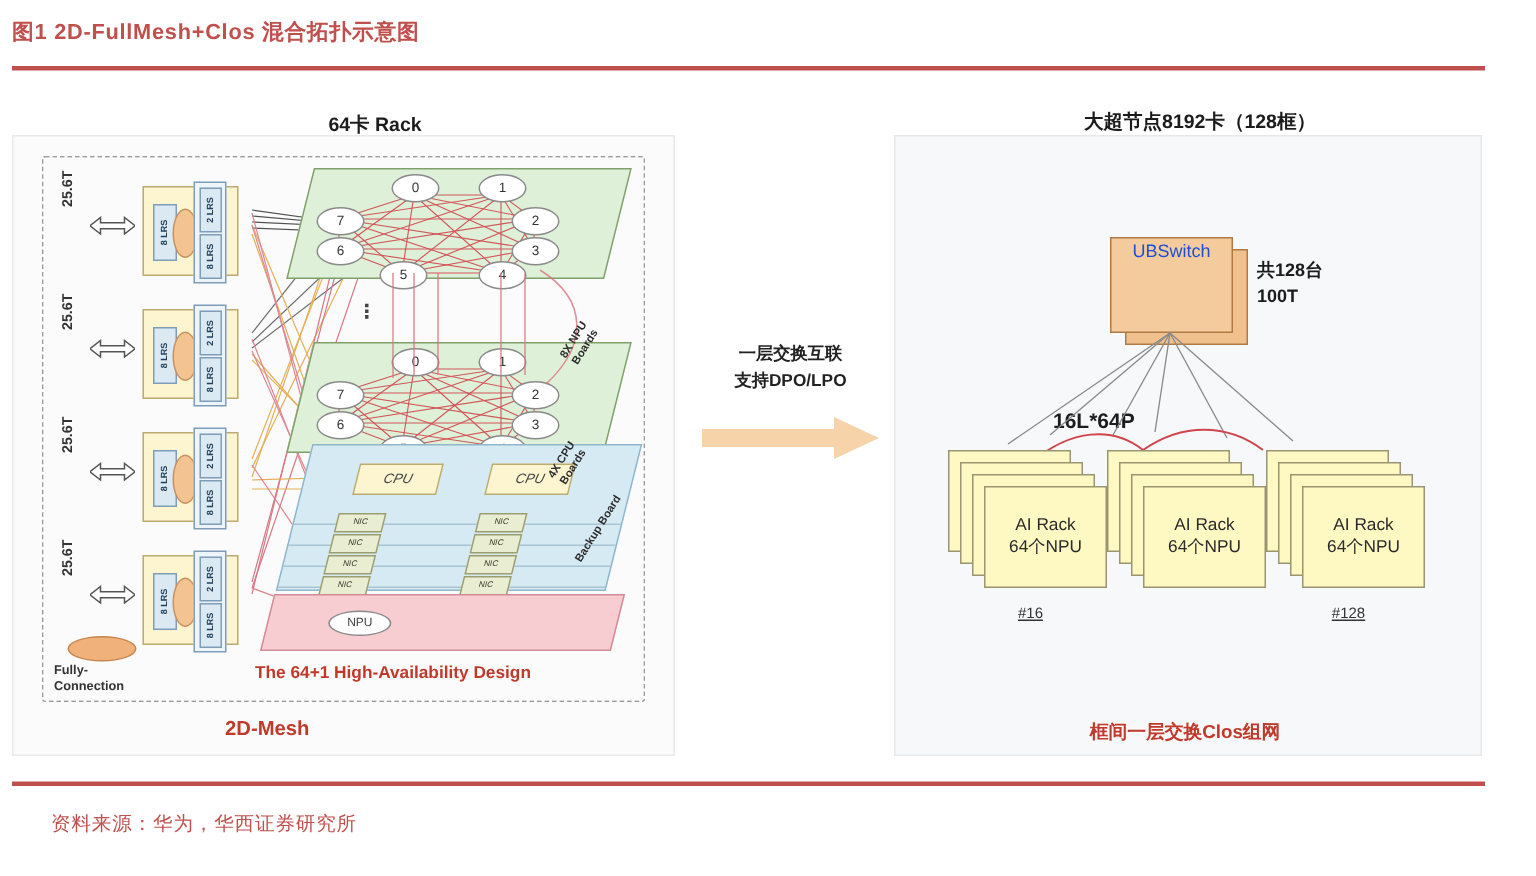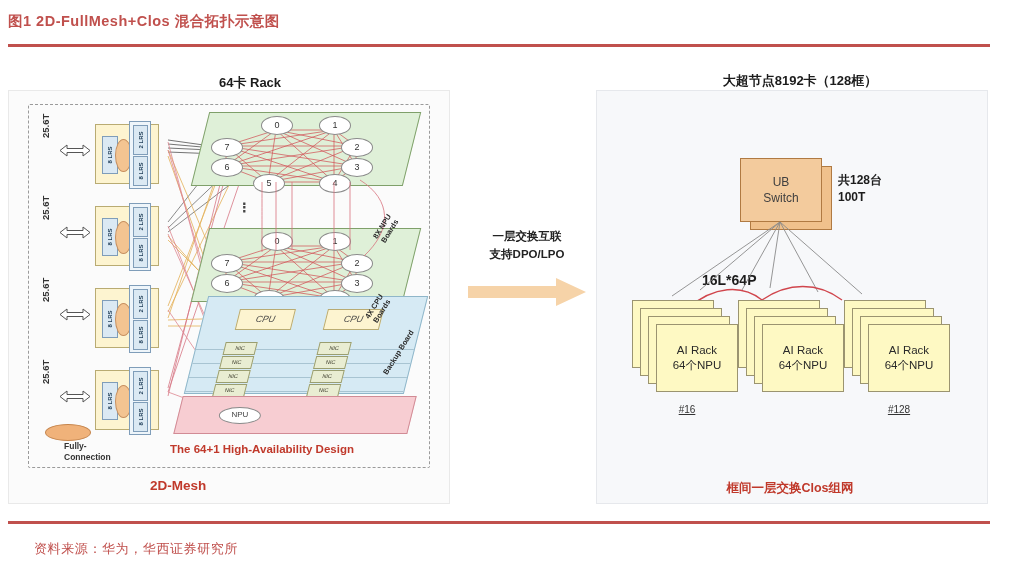--- a/index.html
+++ b/index.html
@@ -176,22 +176,22 @@
     position:absolute;left:596px;top:90px;width:390px;height:412px;
     background:#f7f8fa;border:1px solid #e6e8ec;
   }
   .ub-shadow{
     position:absolute;left:750px;top:166px;width:80px;height:62px;
     background:#f0c18c;border:1.3px solid #b07a42;
   }
   .ub-box{
     position:absolute;left:740px;top:158px;width:80px;height:62px;
     background:#f3cb9d;border:1.3px solid #b07a42;
-    font-size:12px;color:#404040;text-align:center;
-    display:flex;flex-direction:column;justify-content:center;line-height:1.35;
+    font-size:12px;color:#1d4ed8;text-align:center;
+    display:flex;justify-content:center;line-height:1.35;
   }
   #ub-side{
     position:absolute;left:838px;top:172px;width:80px;
     font-size:12px;font-weight:bold;color:#1c1c1c;line-height:1.4;
   }
   #label-16l{
     position:absolute;left:658px;top:272px;
     font-size:14px;font-weight:bold;color:#1c1c1c;margin-left:44px;
   }
   .rack-group{position:absolute;width:110px;height:100px;}
@@ -301,21 +301,21 @@
           <span>2 LRS</span>
         </div>
       <div class="lrs-cell bot">
           <span>8 LRS</span>
         </div>
     </div>
   </div>
 </div>
 
 <div id="fully-ellipse"></div>
-<div id="fully-label" style="white-space:pre-line;margin-left:28px;">Fully-
+<div id="fully-label" style="white-space:pre-line;">Fully-
 Connection</div>
 
 <svg class="ovl" width="1024" height="584">
   <g stroke-width="0.8" fill="none" opacity="0.85">
     <path d="M168,140 L225,148" stroke="#333"></path>
       <path d="M168,144 L236,150" stroke="#333"></path>
     <path d="M168,148 L252,152" stroke="#333"></path>
       <path d="M168,152 L268,156" stroke="#333"></path>
     <path d="M168,222 L225,150" stroke="#555"></path>
       <path d="M168,228 L245,155" stroke="#555"></path>

